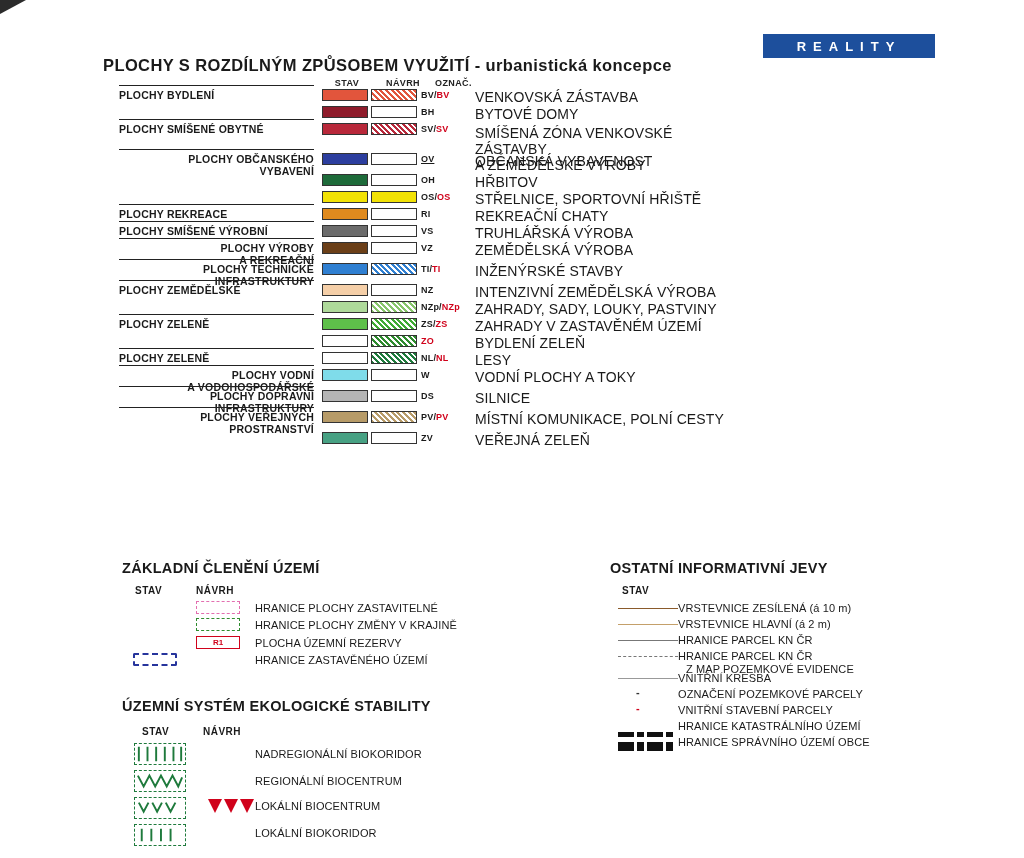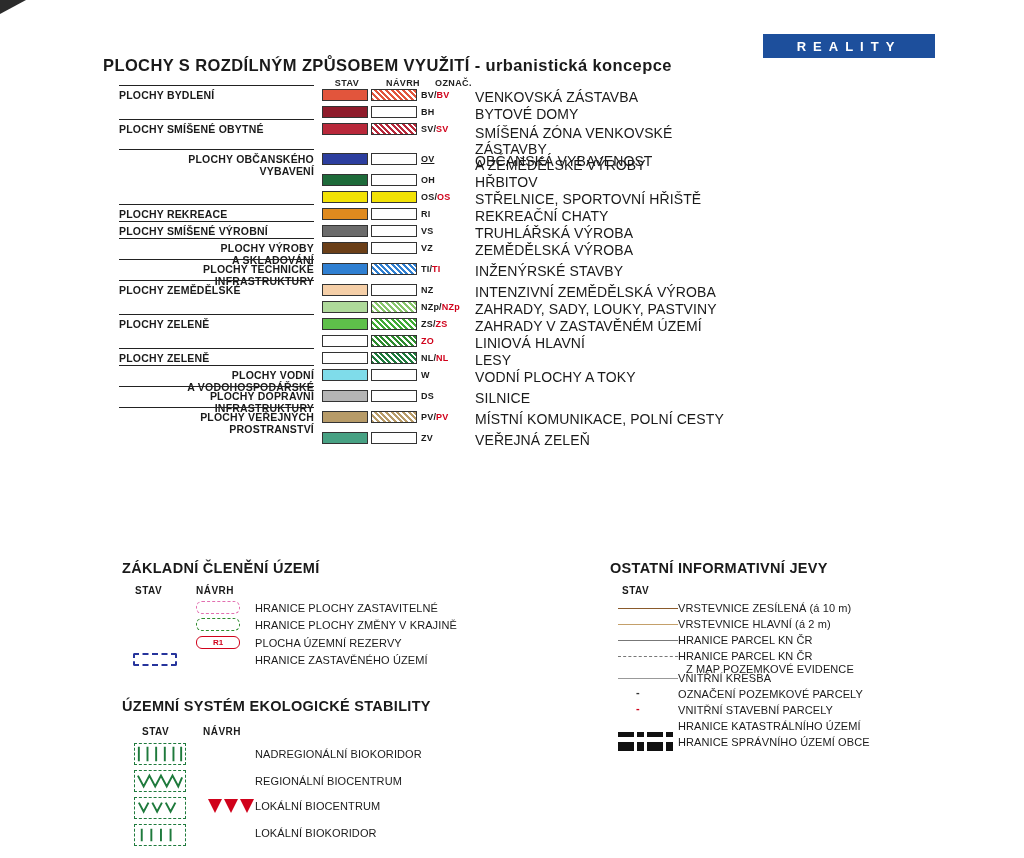--- a/index.html
+++ b/index.html
@@ -113,21 +113,21 @@
   .sect-title{
     position:absolute;font-size:14.5px;font-weight:bold;letter-spacing:.3px;
   }
   .sub-head{
     position:absolute;font-size:10px;font-weight:bold;letter-spacing:.5px;
   }
   .sitem{
     position:absolute;font-size:11px;letter-spacing:.1px;line-height:13px;
   }
 
-  .symbox{position:absolute;box-sizing:border-box;border-radius:6px;}
+  .symbox{position:absolute;box-sizing:border-box;}
 
   
   .dash-pink{
     border:1.6px dashed #e36fb0;height:13px;width:44px;
   }
   .dash-green{
     border:1.6px dashed #2e8b2e;height:13px;width:44px;
   }
   .box-red{
     border:1.4px solid #d0021b;height:13px;width:44px;
@@ -208,21 +208,21 @@
     <div class="sw navrh" style="top: 120px; background: rgb(255, 255, 255);"></div>
     <div class="code" style="top: 121px;">RI</div>
     <div class="desc" style="top: 120px;">REKREAČNÍ CHATY</div>
     <div class="divider" style="top: 133px;"></div>
     <div class="lname" style="top: 137px;">PLOCHY SMÍŠENÉ VÝROBNÍ</div>
     <div class="sw stav" style="top: 137px; background: rgb(107, 107, 107);"></div>
     <div class="sw navrh" style="top: 137px; background: rgb(255, 255, 255);"></div>
     <div class="code" style="top: 138px;">VS</div>
     <div class="desc" style="top: 137px;">TRUHLÁŘSKÁ VÝROBA</div>
     <div class="divider" style="top: 150px;"></div>
-    <div class="lname right" style="top: 154px;">PLOCHY VÝROBY<div style="text-align: right;">A SKLADOVÁNÍ</div></div>
+    <div class="lname right" style="top: 154px;">PLOCHY VÝROBY<div style="text-align: right;">A REKREAČNÍ</div></div>
     <div class="sw stav" style="top: 154px; background: rgb(107, 63, 24);"></div>
     <div class="sw navrh" style="top: 154px; background: rgb(255, 255, 255);"></div>
     <div class="code" style="top: 155px;">VZ</div>
     <div class="desc" style="top: 154px;">ZEMĚDĚLSKÁ VÝROBA</div>
     <div class="divider" style="top: 171px;"></div>
     <div class="lname right" style="top: 175px;">PLOCHY TECHNICKÉ<div style="text-align: right;">INFRASTRUKTURY</div></div>
     <div class="sw stav" style="top: 175px; background: rgb(47, 127, 209);"></div>
     <div class="sw navrh hatch-ti" style="top: 175px;"></div>
     <div class="code" style="top: 176px;">TI/<span class="red">TI</span></div>
     <div class="desc" style="top: 175px;">INŽENÝRSKÉ STAVBY</div>
@@ -238,21 +238,21 @@
     <div class="desc" style="top: 213px;">ZAHRADY, SADY, LOUKY, PASTVINY</div>
     <div class="divider" style="top: 226px;"></div>
     <div class="lname" style="top: 230px;">PLOCHY ZELENĚ</div>
     <div class="sw stav" style="top: 230px; background: rgb(94, 192, 74);"></div>
     <div class="sw navrh hatch-zs" style="top: 230px;"></div>
     <div class="code" style="top: 231px;">ZS/<span class="red">ZS</span></div>
     <div class="desc" style="top: 230px;">ZAHRADY V ZASTAVĚNÉM ÚZEMÍ</div>
     <div class="sw stav" style="top: 247px; background: rgb(255, 255, 255);"></div>
     <div class="sw navrh hatch-zo" style="top: 247px;"></div>
     <div class="code" style="top: 248px;"><span class="red">ZO</span></div>
-    <div class="desc" style="top: 247px;">LINIOVÁ HLAVNÍ</div>
+    <div class="desc" style="top: 247px;">BYDLENÍ ZELEŇ</div>
     <div class="divider" style="top: 260px;"></div>
     <div class="lname" style="top: 264px;">PLOCHY ZELENĚ</div>
     <div class="sw stav" style="top: 264px; background: rgb(255, 255, 255);"></div>
     <div class="sw navrh hatch-nl" style="top: 264px;"></div>
     <div class="code" style="top: 265px;">NL/<span class="red">NL</span></div>
     <div class="desc" style="top: 264px;">LESY</div>
     <div class="divider" style="top: 277px;"></div>
     <div class="lname right" style="top: 281px;">PLOCHY VODNÍ<div style="text-align: right;">A VODOHOSPODÁŘSKÉ</div></div>
     <div class="sw stav" style="top: 281px; background: rgb(127, 220, 234);"></div>
     <div class="sw navrh" style="top: 281px; background: rgb(255, 255, 255);"></div>

